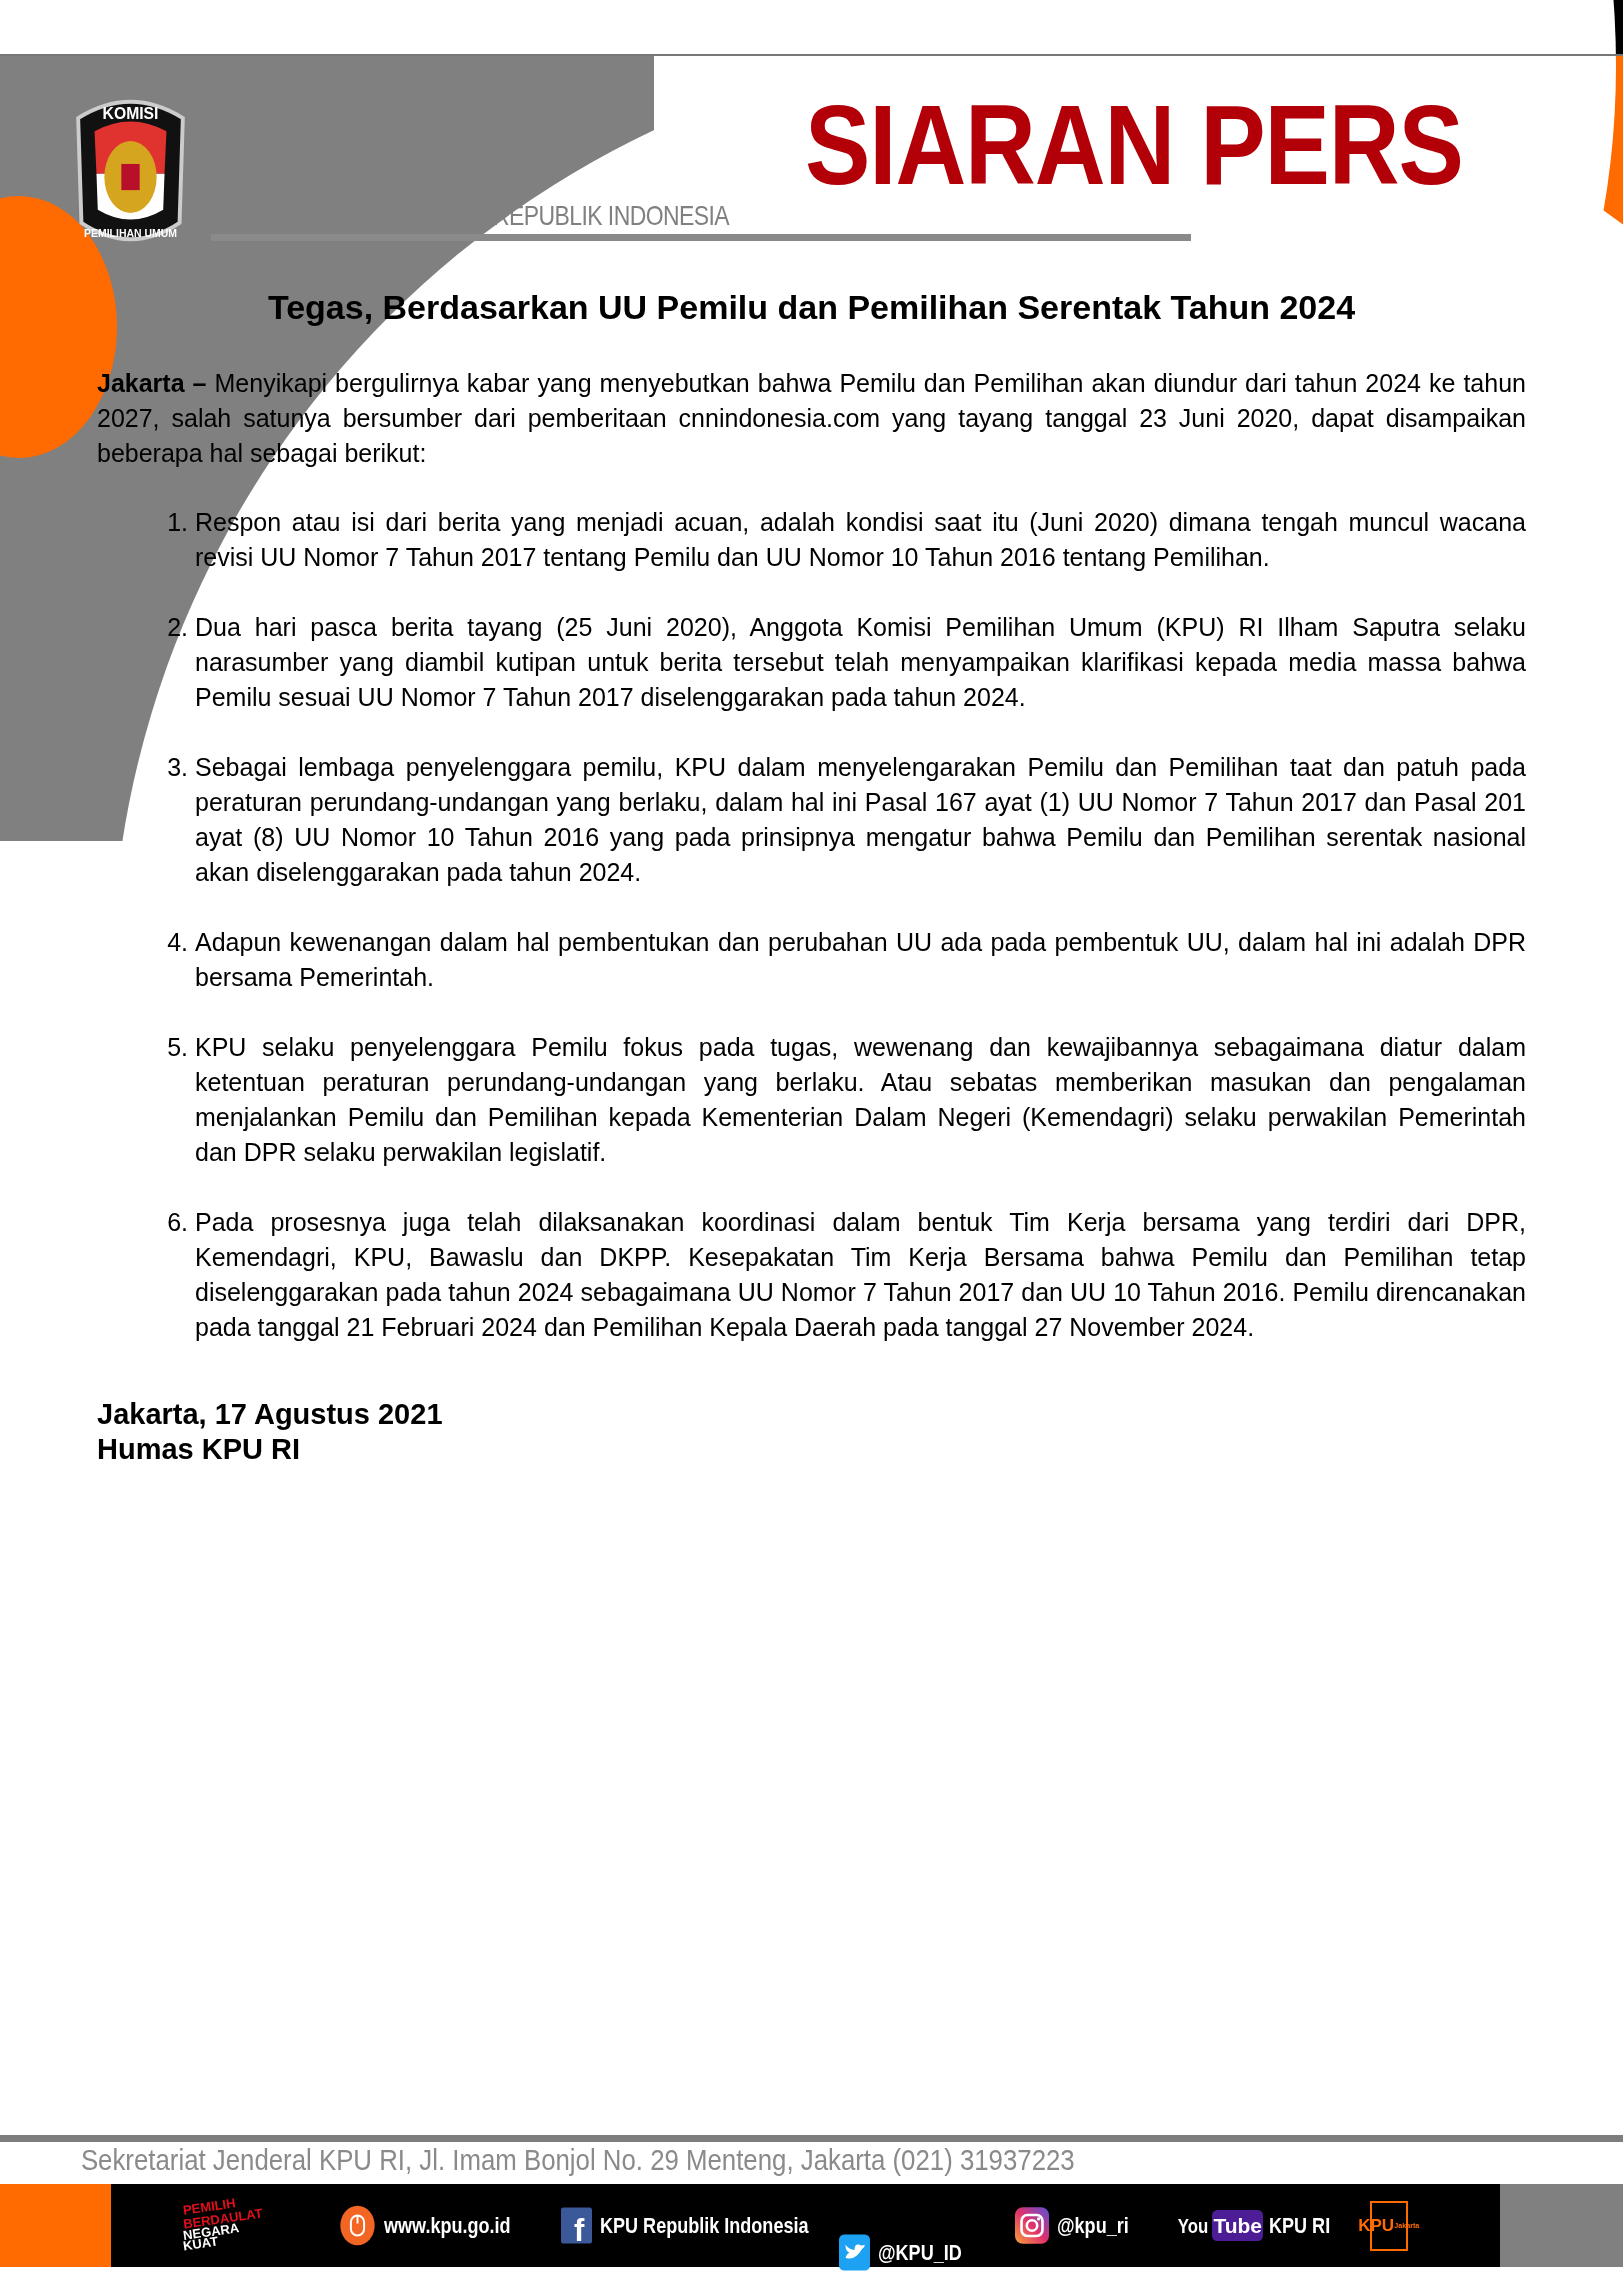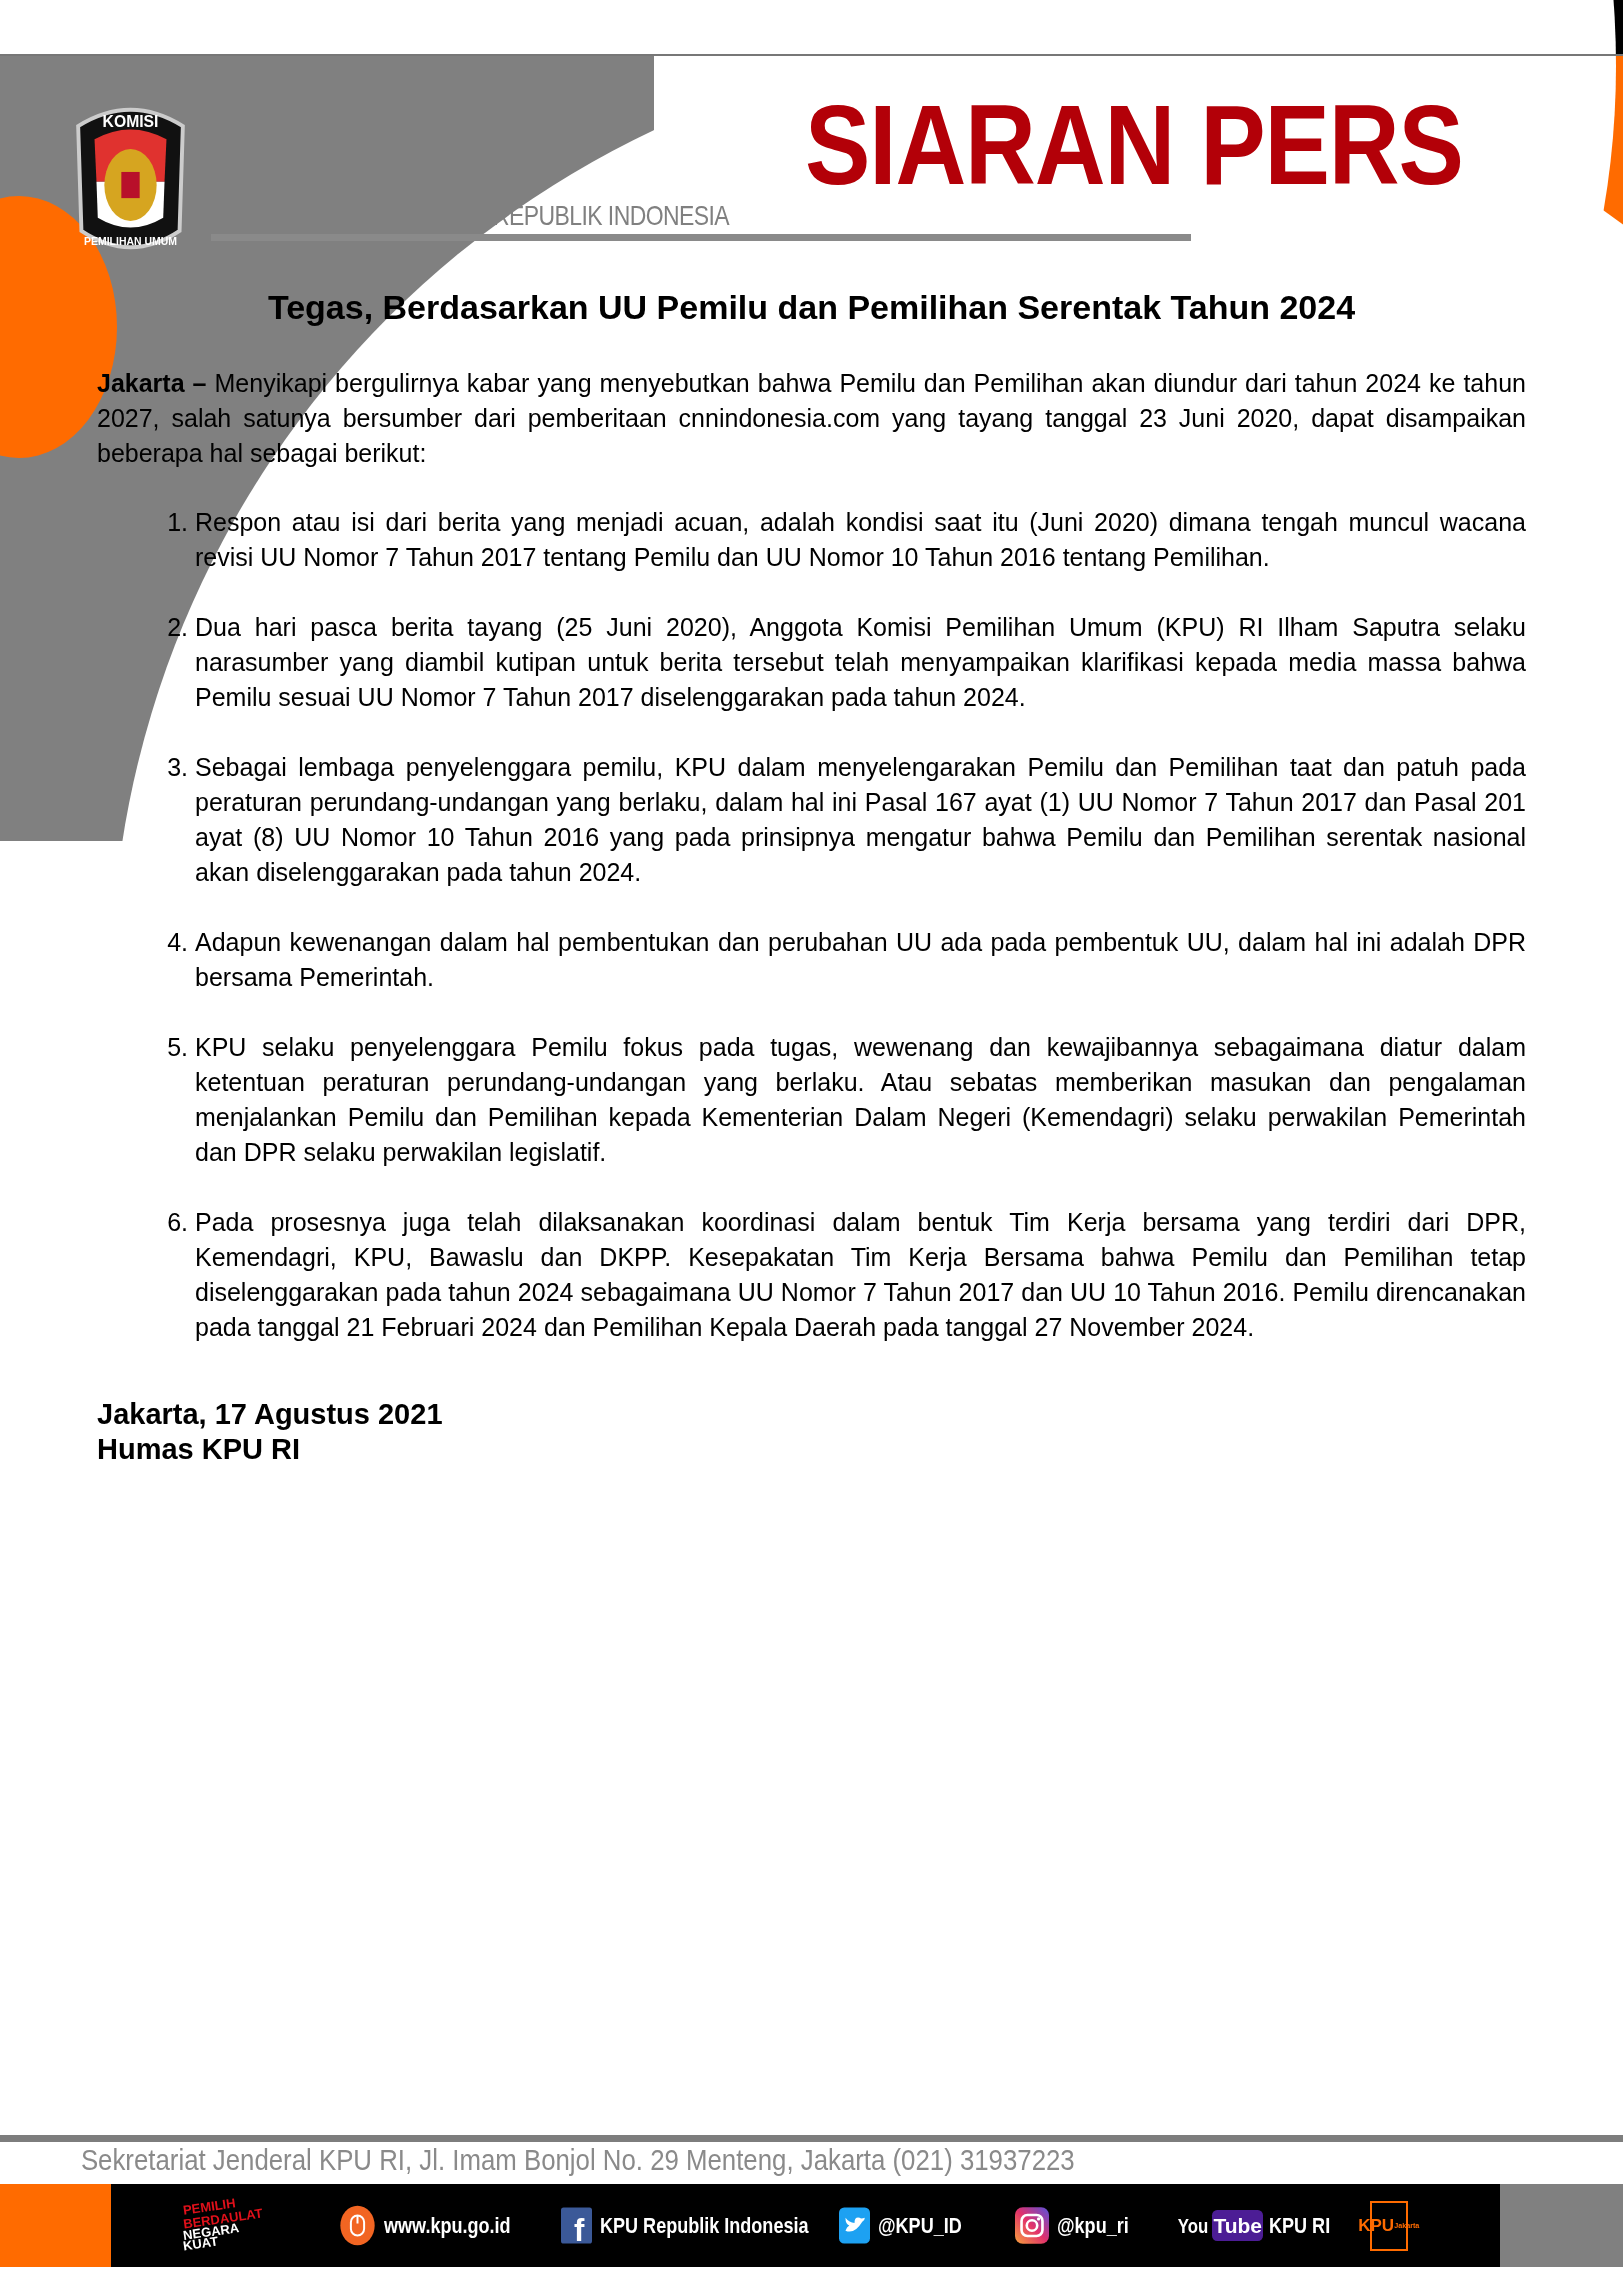--- a/index.html
+++ b/index.html
@@ -8,21 +8,21 @@
   .topbar { position:absolute; left:0; top:0; width:1623px; height:54px; background:#000; }
   .topline { position:absolute; left:0; top:54px; width:1623px; height:2px; background:#777; }
   .gray-swoosh { position:absolute; left:-262px; top:56px; width:916px; height:785px;
                  background:#808080; border-radius:0 0 0 0; }
   .white-cover { position:absolute; left:85px; top:-144px; width:1963px; height:1963px;
                  background:#fff; border-radius:50%; }
   .orange-left { position:absolute; left:-79px; top:196px; width:196px; height:262px;
                  background:#ff6b00; border-radius:50%; }
   .orange-right { position:absolute; left:1465px; top:56px; width:170px; height:327px; background:#ff6b00; }
   .white-cover3 { position:absolute; left:-654px; top:-916px; width:2270px; height:1963px; background:#fff; border-radius:50%; }
-  .logo { position:absolute; left:65px; top:100px; width:131px; height:157px; }
+  .logo { position:absolute; left:65px; top:92px; width:131px; height:157px; }
   .org-name { position:absolute; left:211px; top:200px; font-size:28px; color:#808080; letter-spacing:-0.7px;
               transform:scaleX(0.82); transform-origin:left; white-space:nowrap; }
   .org-rule { position:absolute; left:211px; top:234px; width:980px; height:6.5px; background:#8a8a8a; }
   .siaran { position:absolute; left:805px; top:88px; font-size:114px; font-weight:bold; color:#b30008;
             letter-spacing:-1.3px; transform:scaleX(0.86); transform-origin:left; white-space:nowrap; line-height:1; }
   .content { position:absolute; left:97px; top:288px; width:1429px; }
   .title { text-align:center; font-size:34px; font-weight:bold; margin:0 0 39px 0; }
   p, li { font-size:25px; line-height:35px; text-align:justify; margin:0; }
   ol { margin:34px 0 0 0; padding-left:98px; }
   ol li { margin-bottom:35px; padding-left:0; }
@@ -110,21 +110,21 @@
 <div class="fitem" style="left:561px;">
   <span class="ic">
     <svg width="31" height="37" viewBox="0 0 48 56" style="font-size:34px">
         <rect width="48" height="56" rx="4" fill="#3b5998"></rect>
         <text x="28" y="52" fill="#fff" font-size="48" font-weight="bold" text-anchor="middle" font-family="Liberation Sans, sans-serif">f</text>
       </svg>
   </span>
   <span class="t">KPU Republik Indonesia</span>
 </div>
 
-<div class="fitem" style="left:839px;">
+<div class="fitem" style="left:839px;margin-top:27px;">
   <span class="ic">
     <svg width="31" height="37" viewBox="0 0 48 56">
         <rect width="48" height="56" rx="8" fill="#1da1f2"></rect>
         <path d="M10 36 Q24 42 36 22 Q40 20 40 16 Q34 18 32 16 Q24 14 24 24 Q16 24 10 16 Q10 26 16 28 Q12 30 10 36Z" fill="#fff"></path>
       </svg>
   </span>
   <span class="t">@KPU_ID</span>
 </div>
 
 <div class="fitem" style="left:1015px;">

